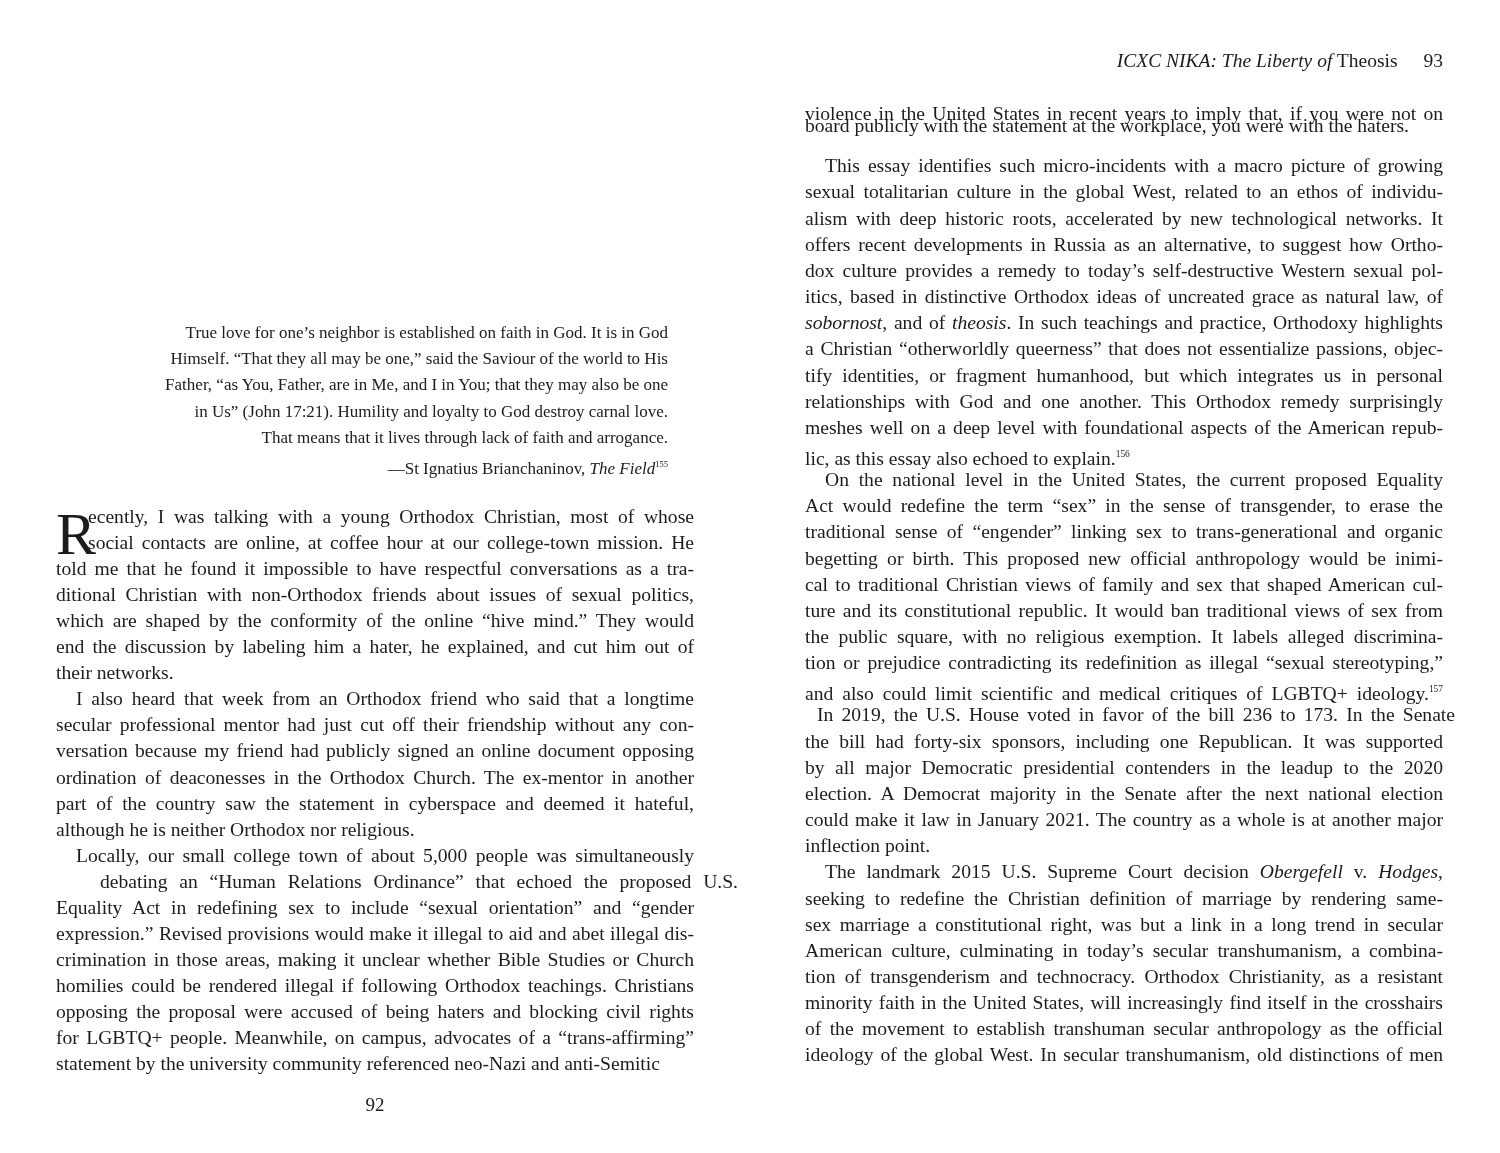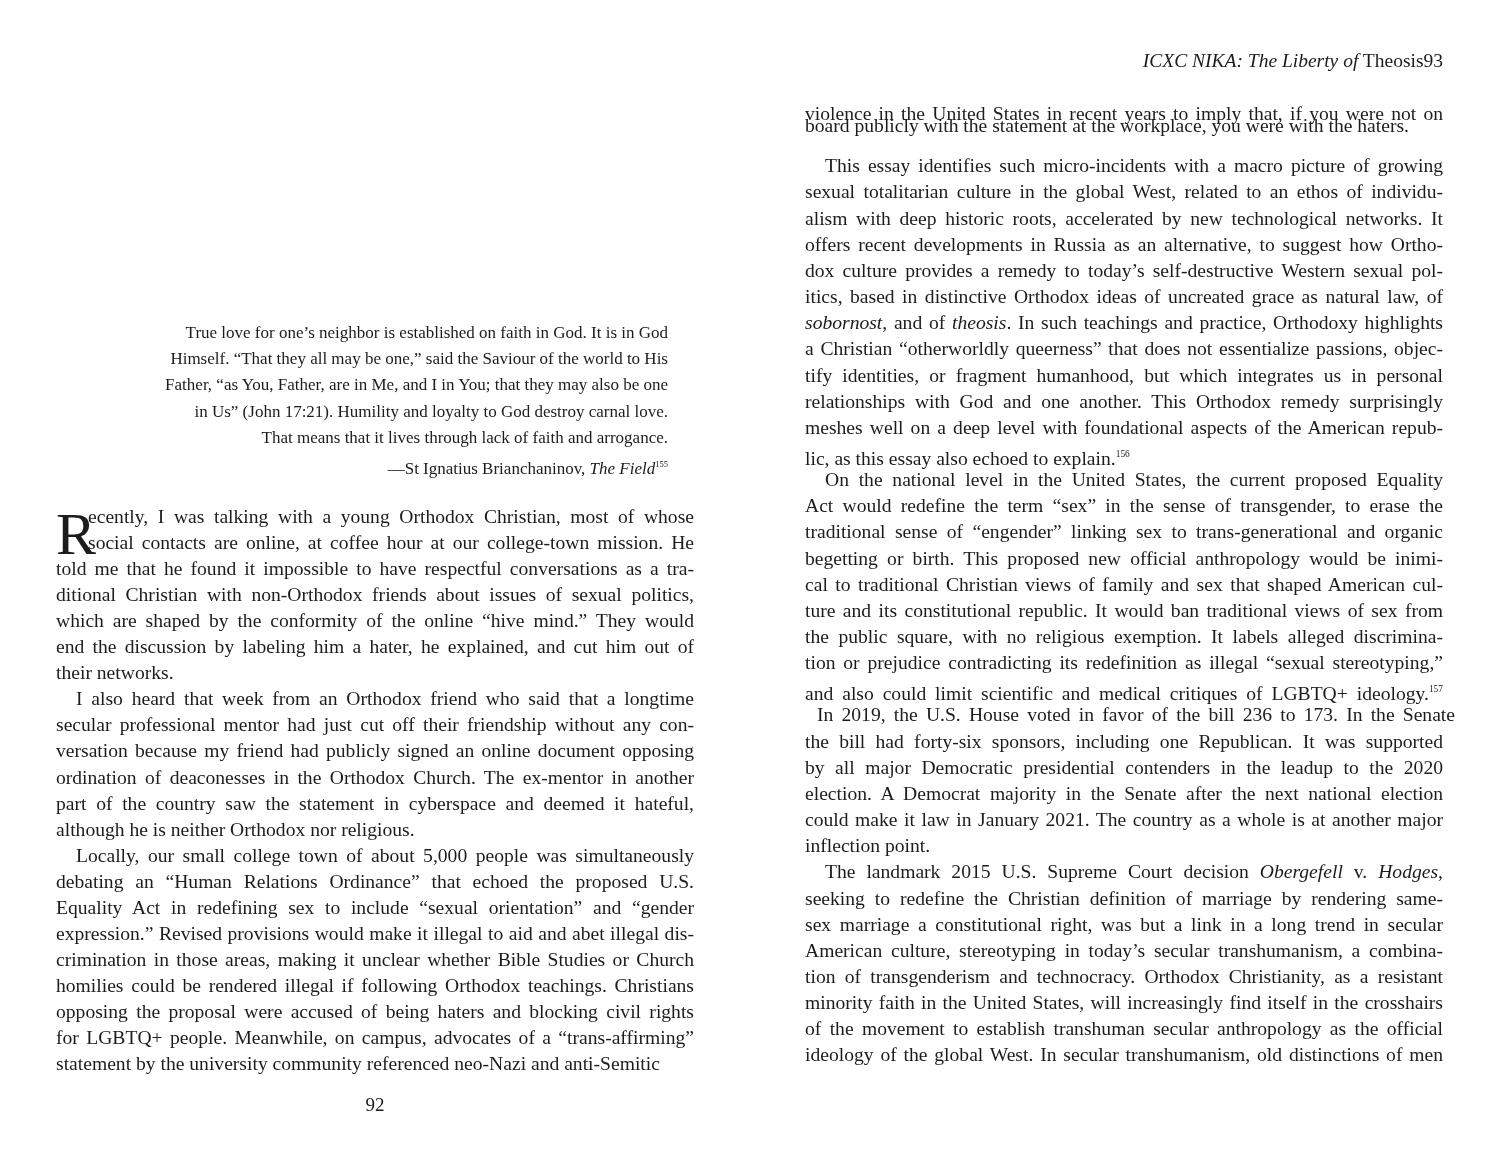--- a/index.html
+++ b/index.html
@@ -22,21 +22,21 @@
          font-size:17px; line-height:26.2px; white-space:nowrap; }
   .body-left { position:absolute; left:56px; width:638px; }
   .body-left .line { left:0; width:638px; }
   .indent { text-indent:20px; }
   .dropcap { float:left; font-size:60px; line-height:46px; margin:4px 2px 0 0; }
   .folio-bottom { position:absolute; left:0; width:750px; top:1094px; text-align:center; font-size:19px; }
 
   
   .running-head { position:absolute; top:50px; right:57px; font-size:19.5px; white-space:nowrap; }
   .running-head .rh-title { font-style:italic; }
-  .running-head .rh-num { }
+  .running-head .rh-num { margin-left:26px; }
   .body-right { position:absolute; left:55px; width:638px; }
   .body-right .line { left:0; width:638px; }
   i { font-style:italic; }
 </style>
 </head>
 <body>
 
 <div class="page left">
 
   <div id="epigraph">
@@ -56,21 +56,21 @@
       <div class="line justify" style="top: 608.2px;">which are shaped by the conformity of the online “hive mind.” They would</div>
       <div class="line justify" style="top: 634.25px;">end the discussion by labeling him a hater, he explained, and cut him out of</div>
       <div class="line" style="top: 660.3px;">their networks.</div>
       <div class="line justify indent" style="top: 686.35px;">I also heard that week from an Orthodox friend who said that a longtime</div>
       <div class="line justify" style="top: 712.4px;">secular professional mentor had just cut off their friendship without any con-</div>
       <div class="line justify" style="top: 738.45px;">versation because my friend had publicly signed an online document opposing</div>
       <div class="line justify" style="top: 764.5px;">ordination of deaconesses in the Orthodox Church. The ex-mentor in another</div>
       <div class="line justify" style="top: 790.55px;">part of the country saw the statement in cyberspace and deemed it hateful,</div>
       <div class="line" style="top: 816.6px;">although he is neither Orthodox nor religious.</div>
       <div class="line justify indent" style="top: 842.65px;">Locally, our small college town of about 5,000 people was simultaneously</div>
-      <div class="line justify" style="top: 868.7px;">debating an “Human Relations Ordinance” that echoed the proposed U.S.</div>
+      <div class="line justify" style="top: 868.7px; margin-left: 44px;">debating an “Human Relations Ordinance” that echoed the proposed U.S.</div>
       <div class="line justify" style="top: 894.75px;">Equality Act in redefining sex to include “sexual orientation” and “gender</div>
       <div class="line justify" style="top: 920.8px;">expression.” Revised provisions would make it illegal to aid and abet illegal dis-</div>
       <div class="line justify" style="top: 946.85px;">crimination in those areas, making it unclear whether Bible Studies or Church</div>
       <div class="line justify" style="top: 972.9px;">homilies could be rendered illegal if following Orthodox teachings. Christians</div>
       <div class="line justify" style="top: 998.95px;">opposing the proposal were accused of being haters and blocking civil rights</div>
       <div class="line justify" style="top: 1025px;">for LGBTQ+ people. Meanwhile, on campus, advocates of a “trans-affirming”</div>
       <div class="line" style="top: 1051.05px;">statement by the university community referenced neo-Nazi and anti-Semitic</div>
     </div>
 
   <div class="folio-bottom">92</div>
@@ -106,19 +106,19 @@
       <div class="line justify" style="top: 676.3px;"><span>and also could limit scientific and medical critiques of LGBTQ+ ideology.</span><sup>157</sup></div>
       <div class="line justify" style="top: 702.45px; margin-left: 12px;"><span>In 2019, the U.S. House voted in favor of the bill 236 to 173. In the Senate</span></div>
       <div class="line justify" style="top: 728.6px;"><span>the bill had forty-six sponsors, including one Republican. It was supported</span></div>
       <div class="line justify" style="top: 754.75px;"><span>by all major Democratic presidential contenders in the leadup to the 2020</span></div>
       <div class="line justify" style="top: 780.9px;"><span>election. A Democrat majority in the Senate after the next national election</span></div>
       <div class="line justify" style="top: 807.05px;"><span>could make it law in January 2021. The country as a whole is at another major</span></div>
       <div class="line" style="top: 833.2px;"><span>inflection point.</span></div>
       <div class="line justify indent" style="top: 859.35px;"><span>The landmark 2015 U.S. Supreme Court decision </span><i>Obergefell</i><span> v. </span><i>Hodges</i><span>,</span></div>
       <div class="line justify" style="top: 885.5px;"><span>seeking to redefine the Christian definition of marriage by rendering same-</span></div>
       <div class="line justify" style="top: 911.65px;"><span>sex marriage a constitutional right, was but a link in a long trend in secular</span></div>
-      <div class="line justify" style="top: 937.8px;"><span>American culture, stereotyping in today’s secular transhumanism, a combina-</span></div>
+      <div class="line justify" style="top: 937.8px;"><span>American culture, culminating in today’s secular transhumanism, a combina-</span></div>
       <div class="line justify" style="top: 963.95px;"><span>tion of transgenderism and technocracy. Orthodox Christianity, as a resistant</span></div>
       <div class="line justify" style="top: 990.1px;"><span>minority faith in the United States, will increasingly find itself in the crosshairs</span></div>
       <div class="line justify" style="top: 1016.25px;"><span>of the movement to establish transhuman secular anthropology as the official</span></div>
       <div class="line justify" style="top: 1042.4px;"><span>ideology of the global West. In secular transhumanism, old distinctions of men</span></div>
     </div>
 </div>
 
 </body></html>

